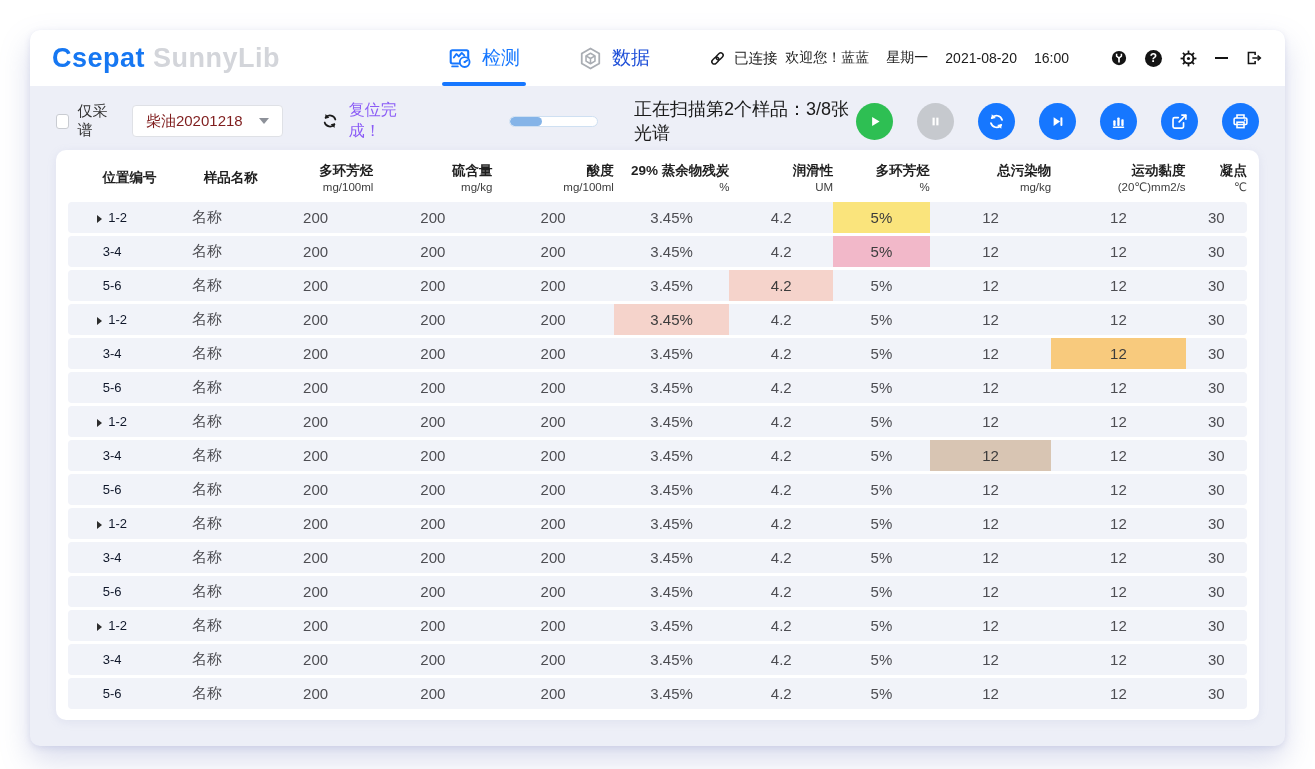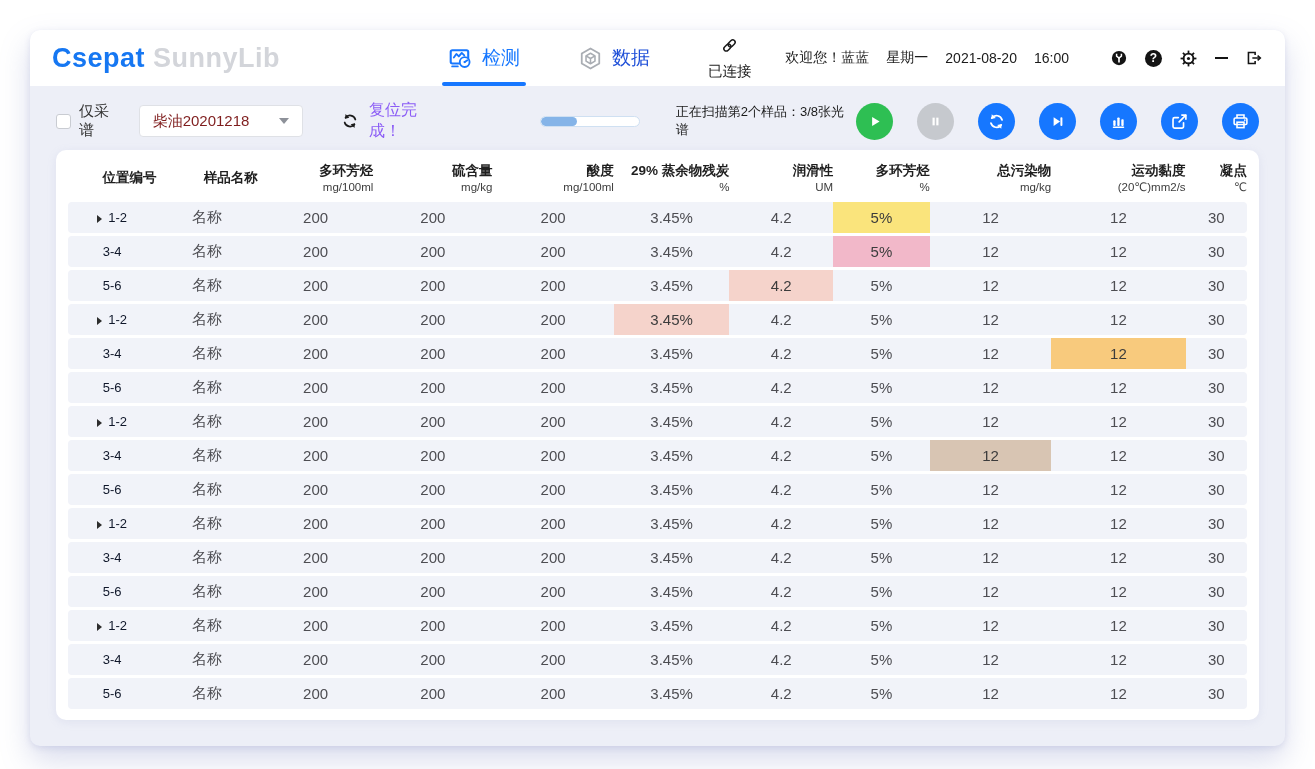--- a/index.html
+++ b/index.html
@@ -9,40 +9,40 @@
 
   
   .app-header { height:56px; background:#fff; display:flex; align-items:center; padding:0 22px; position:relative; }
   .logo { font-size:27px; font-weight:bold; letter-spacing:.5px; white-space:nowrap; }
   .logo .primary { color:#1677f2; }
   .logo .secondary { color:#d3d5da; margin-left:8px; }
   .tabs { display:flex; gap:58px; margin-left:168px; height:56px; align-items:center; }
   .tab { display:flex; align-items:center; gap:9px; font-size:19px; color:#1d4ed8; cursor:pointer; position:relative; height:100%; }
   .tab.active { color:#1677ff; }
   .tab.active .underline { position:absolute; bottom:0; left:-6px; right:-6px; height:4px; border-radius:3px; background:#1677ff; }
-  .connection { display:flex; align-items:center; gap:7px; margin-left:58px; font-size:14.5px; color:#1b1b1b;flex-direction:column; }
+  .connection { display:flex; align-items:center; gap:7px; margin-left:58px; font-size:14.5px; color:#1b1b1b; }
   .header-right { margin-left:auto; display:flex; align-items:center; gap:17px; font-size:14px; color:#1b1b1b; white-space:nowrap; }
   .icon-cluster { display:flex; align-items:center; gap:17px; margin-left:24px; }
   .circ-dark { width:17px; height:17px; border-radius:50%; background:#141414; color:#fff; font-size:12px; font-weight:bold;
                display:flex; align-items:center; justify-content:center; cursor:pointer; }
   .hicon { display:flex; align-items:center; cursor:pointer; }
   .min-bar { width:13px; height:2.4px; background:#141414; }
 
   
   .toolbar { display:flex; align-items:center; margin:15px 26px 9px 26px; height:40px; }
   .chk-group { display:flex; align-items:center; gap:8px; font-size:15px; color:#333; }
   .chk { width:15px; height:15px; border:1px solid #c9ccd2; border-radius:3px; background:#fff; cursor:pointer; }
   .sample-select { margin-left:15px; width:165px; height:32px; background:#fff; border:1px solid #dfe1e6; border-radius:4px;
                    display:flex; align-items:center; justify-content:space-between; padding:0 13px; font-size:15px; color:#7f1d1d; cursor:pointer; }
   .caret-down { width:0; height:0; border-left:5px solid transparent; border-right:5px solid transparent; border-top:6px solid #8d9199; }
   .reset-group { display:flex; align-items:center; gap:9px; margin-left:37px; font-size:16px; color:#8b5cf6; cursor:pointer; }
   .progress-group { display:flex; align-items:center; gap:36px; margin-left:92px; }
   .progress-track { width:100px; height:11px; background:#fff; border:1px solid #cfe0f2; border-radius:6px; overflow:hidden; }
   .progress-fill { height:100%; background:#85b4e8; border-radius:6px; }
-  .scan-status { font-size:13px; color:#1b1b1b; }
+  .scan-status { font-size:18px; color:#1b1b1b; }
   .action-buttons { margin-left:auto; display:flex; gap:24px; }
   .action-btn { width:37px; height:37px; border-radius:50%; border:none; display:flex; align-items:center; justify-content:center; cursor:pointer; padding:0; }
 
   
   .table-card { margin:0 26px; background:#fff; border-radius:10px; padding:2px 12px 8px 12px;
                 box-shadow:0 2px 10px rgba(140,148,200,.14); }
   table { width:100%; border-collapse:separate; border-spacing:0 3px; table-layout:fixed; }
   thead th { font-size:13.5px; font-weight:bold; color:#1f1f1f; text-align:right; padding:8px 0 5px 0; line-height:1.25; }
   .col-unit { font-size:11.5px; font-weight:normal; color:#3c3c3c; }
   tbody td { height:31px; background:#f1f3f9; text-align:center; vertical-align:middle; font-size:15px; color:#4d4d52; padding:0; }

